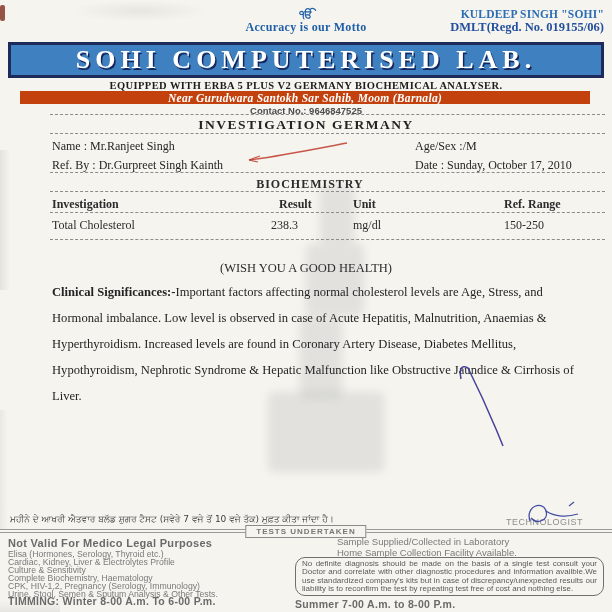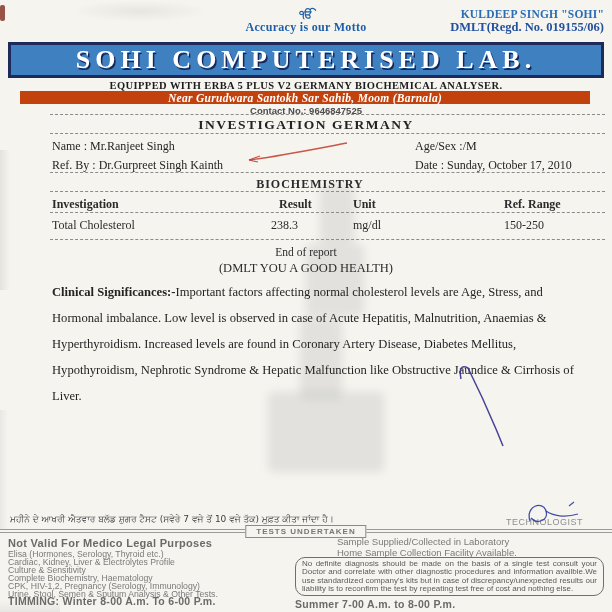--- a/index.html
+++ b/index.html
@@ -145,22 +145,21 @@
   <div class="abs th" style="left:279px; top:197px;">Result</div>
   <div class="abs th" style="left:353px; top:197px;">Unit</div>
   <div class="abs th" style="left:504px; top:197px;">Ref. Range</div>
   <div class="dash" style="top:212px;"></div>
   <div class="abs td" style="left:52px; top:218px;">Total Cholesterol</div>
   <div class="abs td" style="left:271px; top:218px;">238.3</div>
   <div class="abs td" style="left:353px; top:218px;">mg/dl</div>
   <div class="abs td" style="left:504px; top:218px;">150-250</div>
   <div class="dash" style="top:239px;"></div>
 
-  <div class="abs center-line end-report">End of report</div>
-  <div class="abs center-line wish">(DMLT YOU A GOOD HEALTH)</div>
+  <div class="abs center-line wish">(WISH YOU A GOOD HEALTH)</div>
 
   <div class="abs clinical">
     <b>Clinical Significances:-</b><span>Important factors affecting normal cholesterol levels are Age, Stress, and Hormonal imbalance. Low level is observed in case of Acute Hepatitis, Malnutrition, Anaemias &amp; Hyperthyroidism. Increased levels are found in Coronary Artery Disease, Diabetes Mellitus, Hypothyroidism, Nephrotic Syndrome &amp; Hepatic Malfunction like Obstructive Jaundice &amp; Cirrhosis of Liver.</span>
   </div>
 
   <svg style="left:438px; top:352px;" width="90" height="110" viewBox="0 0 90 110">
     <path d="M23,27 Q20,11 30,16 Q45,46 58,77 L65,94" stroke="#332f8f" stroke-width="1.5" fill="none" opacity="0.9"></path>
   </svg>
 
   <div class="abs punjabi">ਮਹੀਨੇ ਦੇ ਆਖਰੀ ਐਤਵਾਰ ਬਲੱਡ ਸ਼ੁਗਰ ਟੈਸਟ (ਸਵੇਰੇ 7 ਵਜੇ ਤੋਂ 10 ਵਜੇ ਤੱਕ) ਮੁਫ਼ਤ ਕੀਤਾ ਜਾਂਦਾ ਹੈ।</div>

